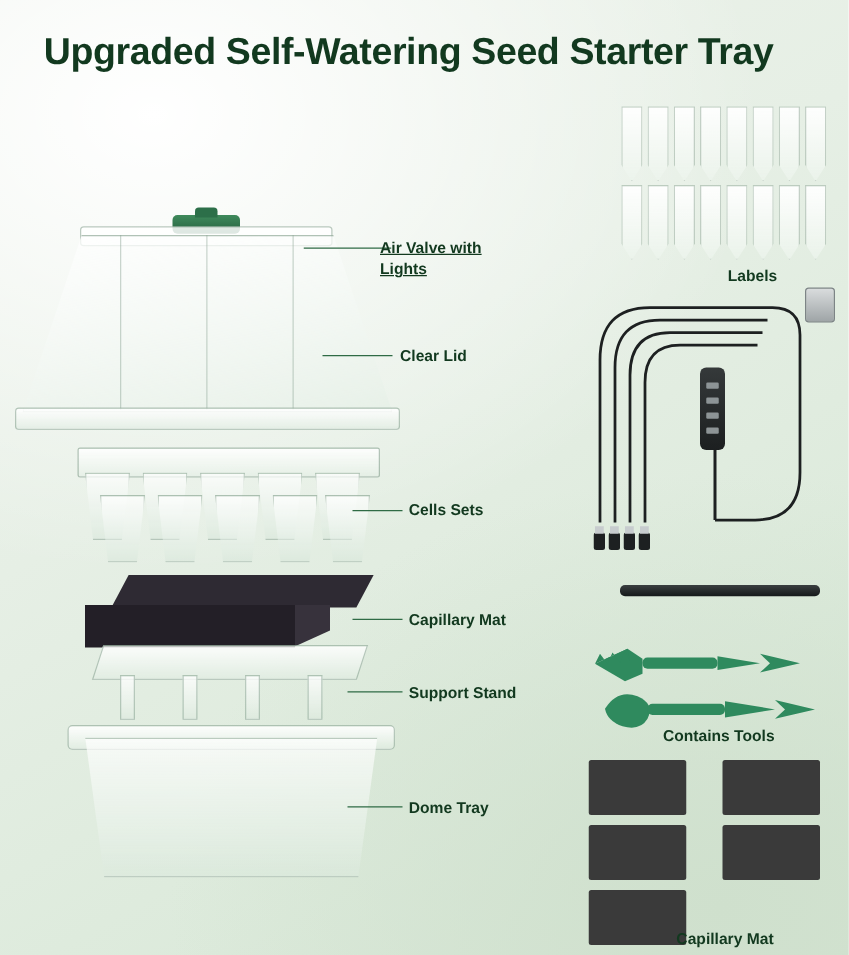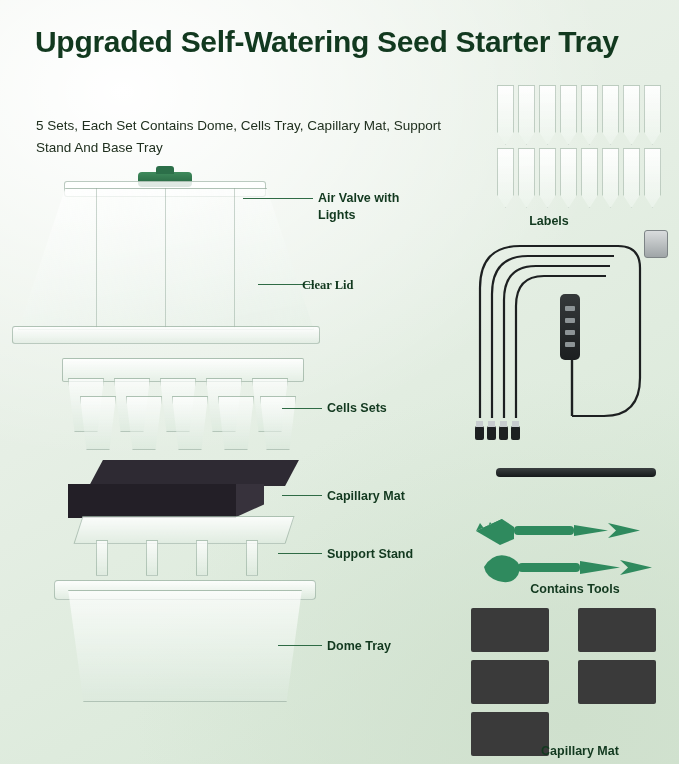--- a/index.html
+++ b/index.html
@@ -308,21 +308,20 @@
     background: #3a3a3a;
     border-radius: 2px;
   }
 </style>
 </head>
 <body>
 
 <div id="page">
 
   <div id="title">Upgraded Self-Watering Seed Starter Tray</div>
-  <div id="subtitle">5 Sets, Each Set Contains Dome, Cells Tray, Capillary Mat, Support Stand And Base Tray</div>
 
   <div id="diagram">
 
     <div class="dome">
       <div class="valve"></div>
       <div class="top-face"></div>
       <div class="body"></div>
       <div class="ridge" style="left:78px;"></div>
       <div class="ridge" style="left:147px;"></div>
       <div class="ridge" style="left:216px;"></div>
@@ -357,24 +356,24 @@
       <div class="leg" style="left:168px;"></div>
     </div>
 
     <div class="base">
       <div class="rim"></div>
       <div class="body"></div>
     </div>
   </div>
 
   <div class="leader" style="left:243px; top:198px; width:70px;"></div>
-  <div class="callout" style="left:318px; top:190px; width:110px;">Air Valve with Lights</div>
+  <div class="callout" style="left:304px; top:190px; width:110px;text-decoration:underline;">Air Valve with Lights</div>
 
   <div class="leader" style="left:258px; top:284px; width:56px;"></div>
-  <div class="callout" style="left:302px; top:277px;font-family:Liberation Serif, serif;">Clear Lid</div>
+  <div class="callout" style="left:320px; top:277px;">Clear Lid</div>
 
   <div class="leader" style="left:282px; top:408px; width:40px;"></div>
   <div class="callout" style="left:327px; top:400px;">Cells Sets</div>
 
   <div class="leader" style="left:282px; top:495px; width:40px;"></div>
   <div class="callout" style="left:327px; top:488px;">Capillary Mat</div>
 
   <div class="leader" style="left:278px; top:553px; width:44px;"></div>
   <div class="callout" style="left:327px; top:546px;text-align:center;">Support Stand</div>
 
@@ -392,21 +391,21 @@
     <div class="label-stick" style="left:644px; top:85px;"></div>
     <div class="label-stick" style="left:497px; top:148px;"></div>
     <div class="label-stick" style="left:518px; top:148px;"></div>
     <div class="label-stick" style="left:539px; top:148px;"></div>
     <div class="label-stick" style="left:560px; top:148px;"></div>
     <div class="label-stick" style="left:581px; top:148px;"></div>
     <div class="label-stick" style="left:602px; top:148px;"></div>
     <div class="label-stick" style="left:623px; top:148px;"></div>
     <div class="label-stick" style="left:644px; top:148px;"></div>
   </div>
-  <div class="caption" style="left:474px; top:214px; width:150px;">Labels</div>
+  <div class="caption" style="left:527px; top:214px; width:150px;">Labels</div>
 
   <div class="cord-box">
     <svg width="200" height="212" viewBox="0 0 200 212">
       <g fill="none" stroke="#1d2021" stroke-width="2.2">
         <path d="M12,190 L12,60 Q12,18 52,18 L150,18 Q172,18 172,40 L172,150 Q172,188 136,188 L104,188"></path>
         <path d="M24,190 L24,66 Q24,28 60,28 L146,28"></path>
         <path d="M36,190 L36,72 Q36,38 68,38 L142,38"></path>
         <path d="M48,190 L48,78 Q48,48 76,48 L138,48"></path>
       </g>
       <g fill="none" stroke="#1d2021" stroke-width="2.4">

